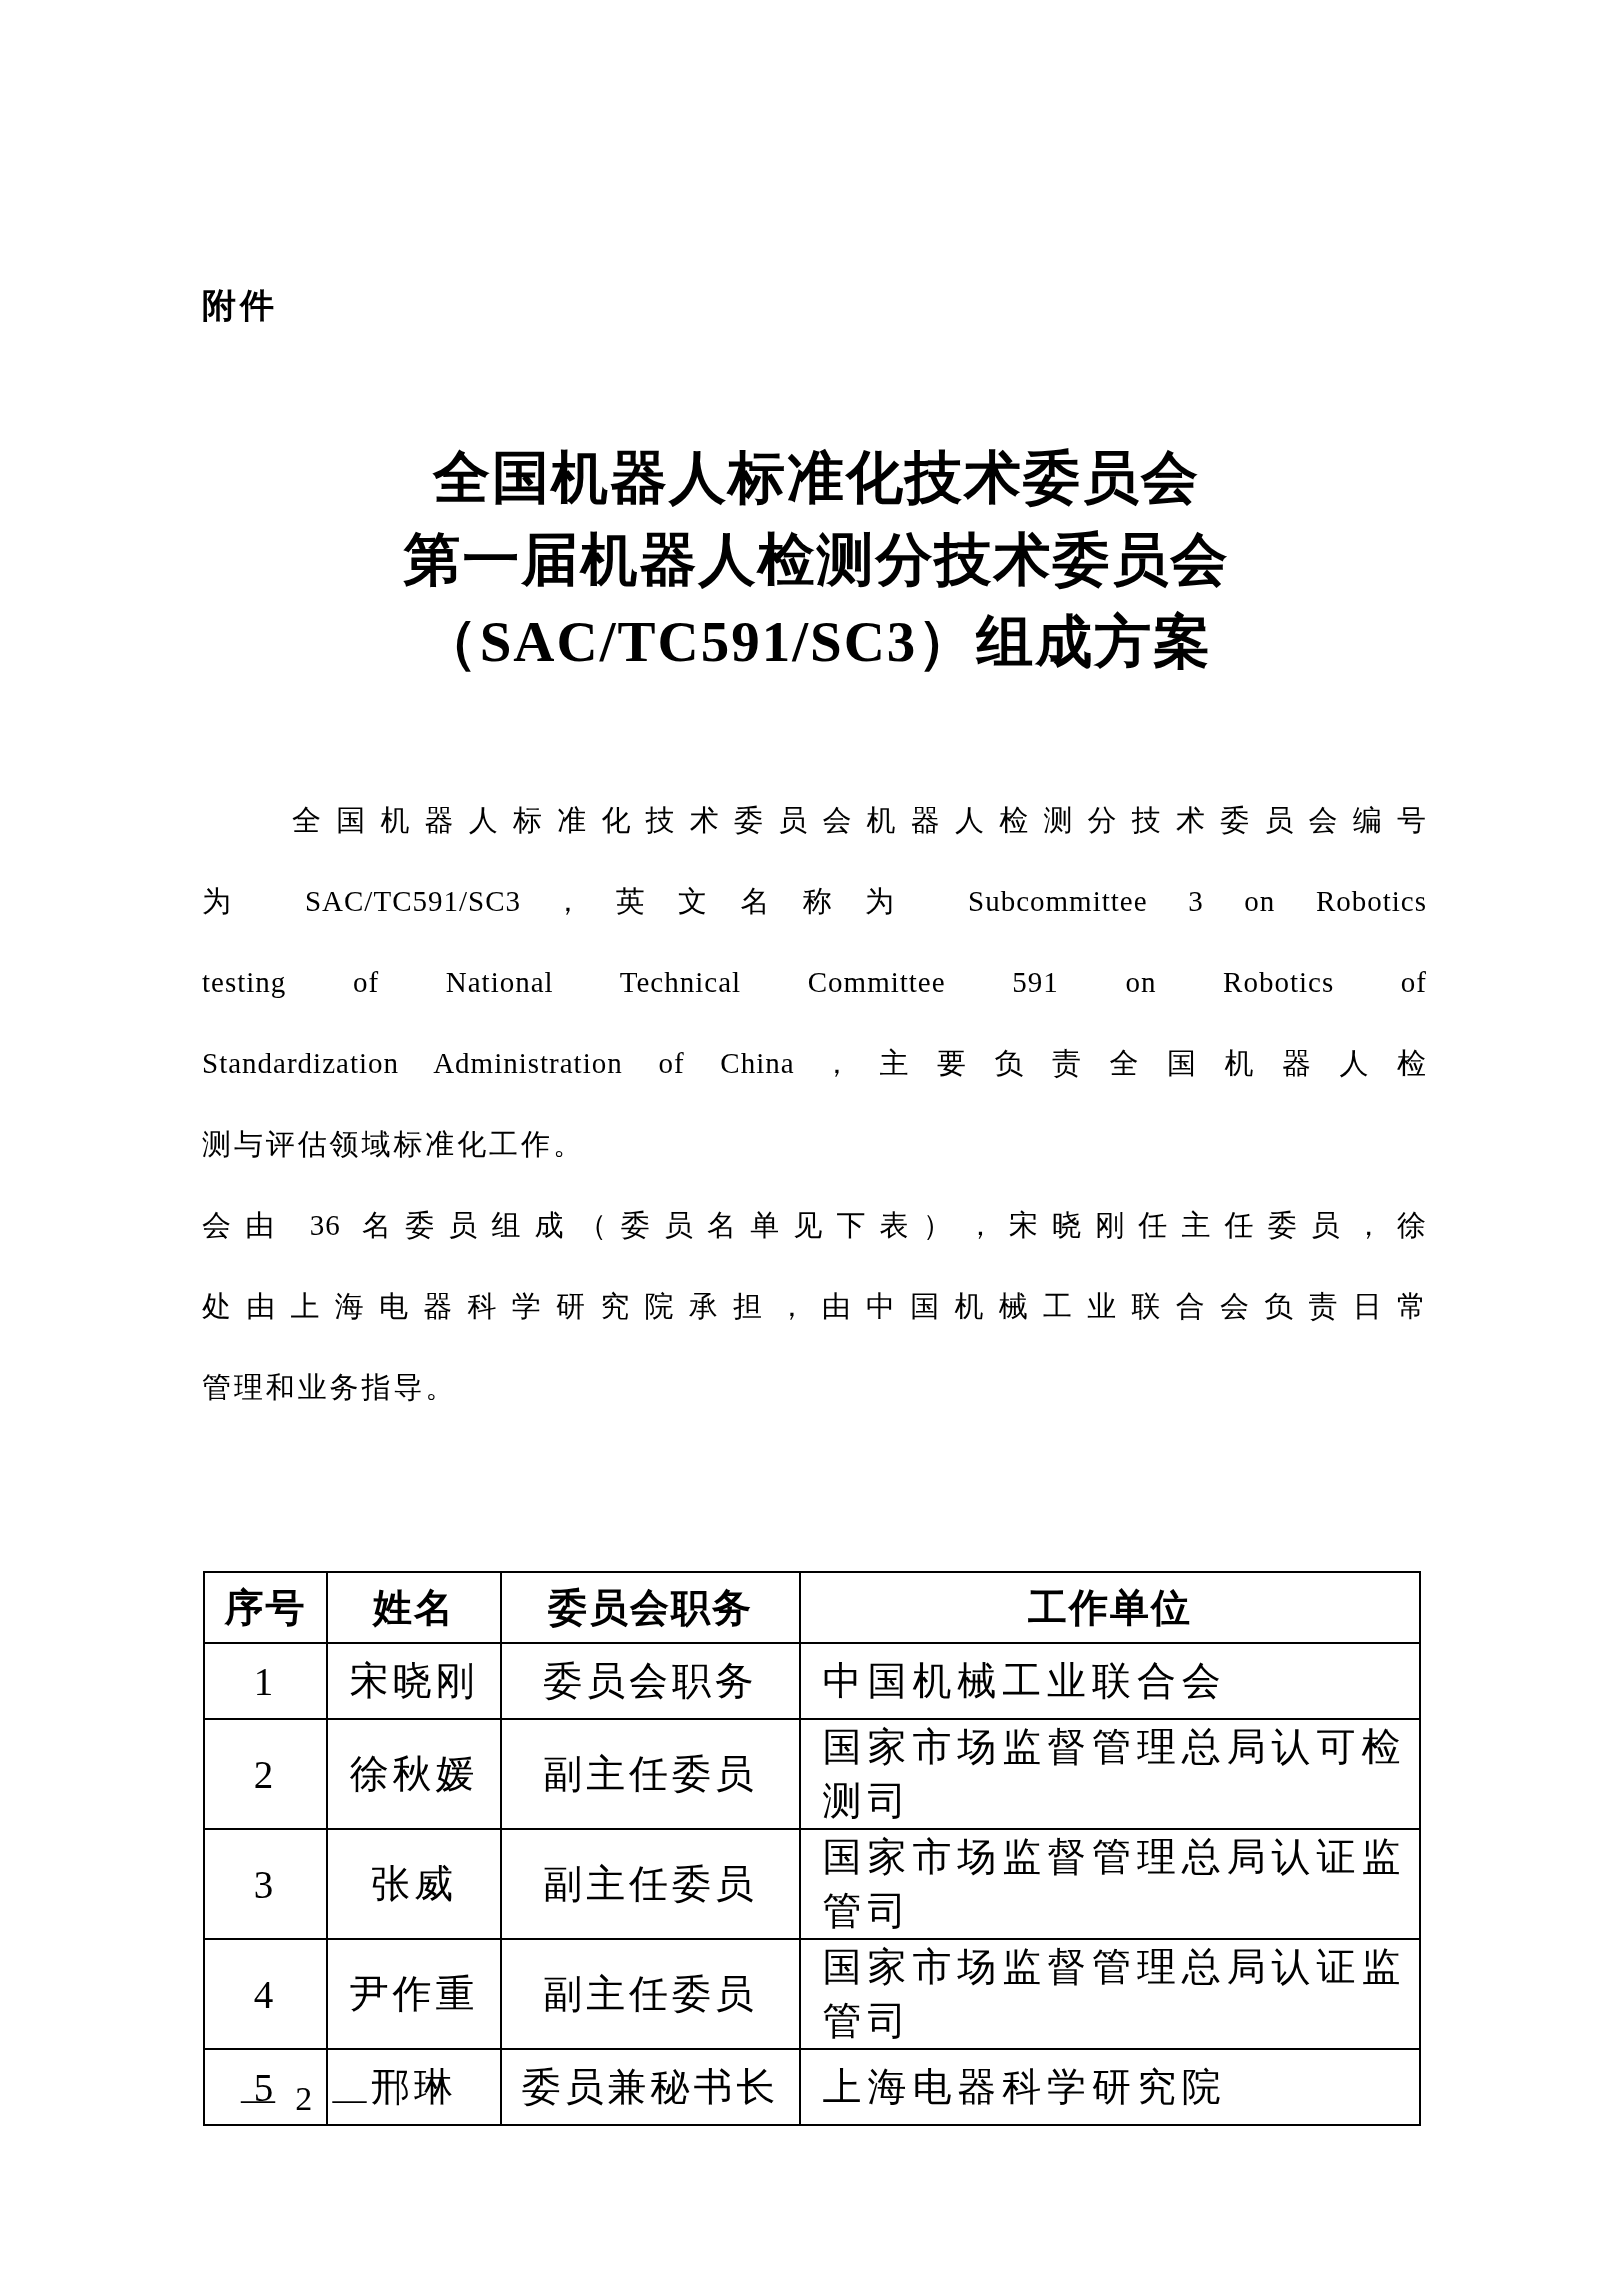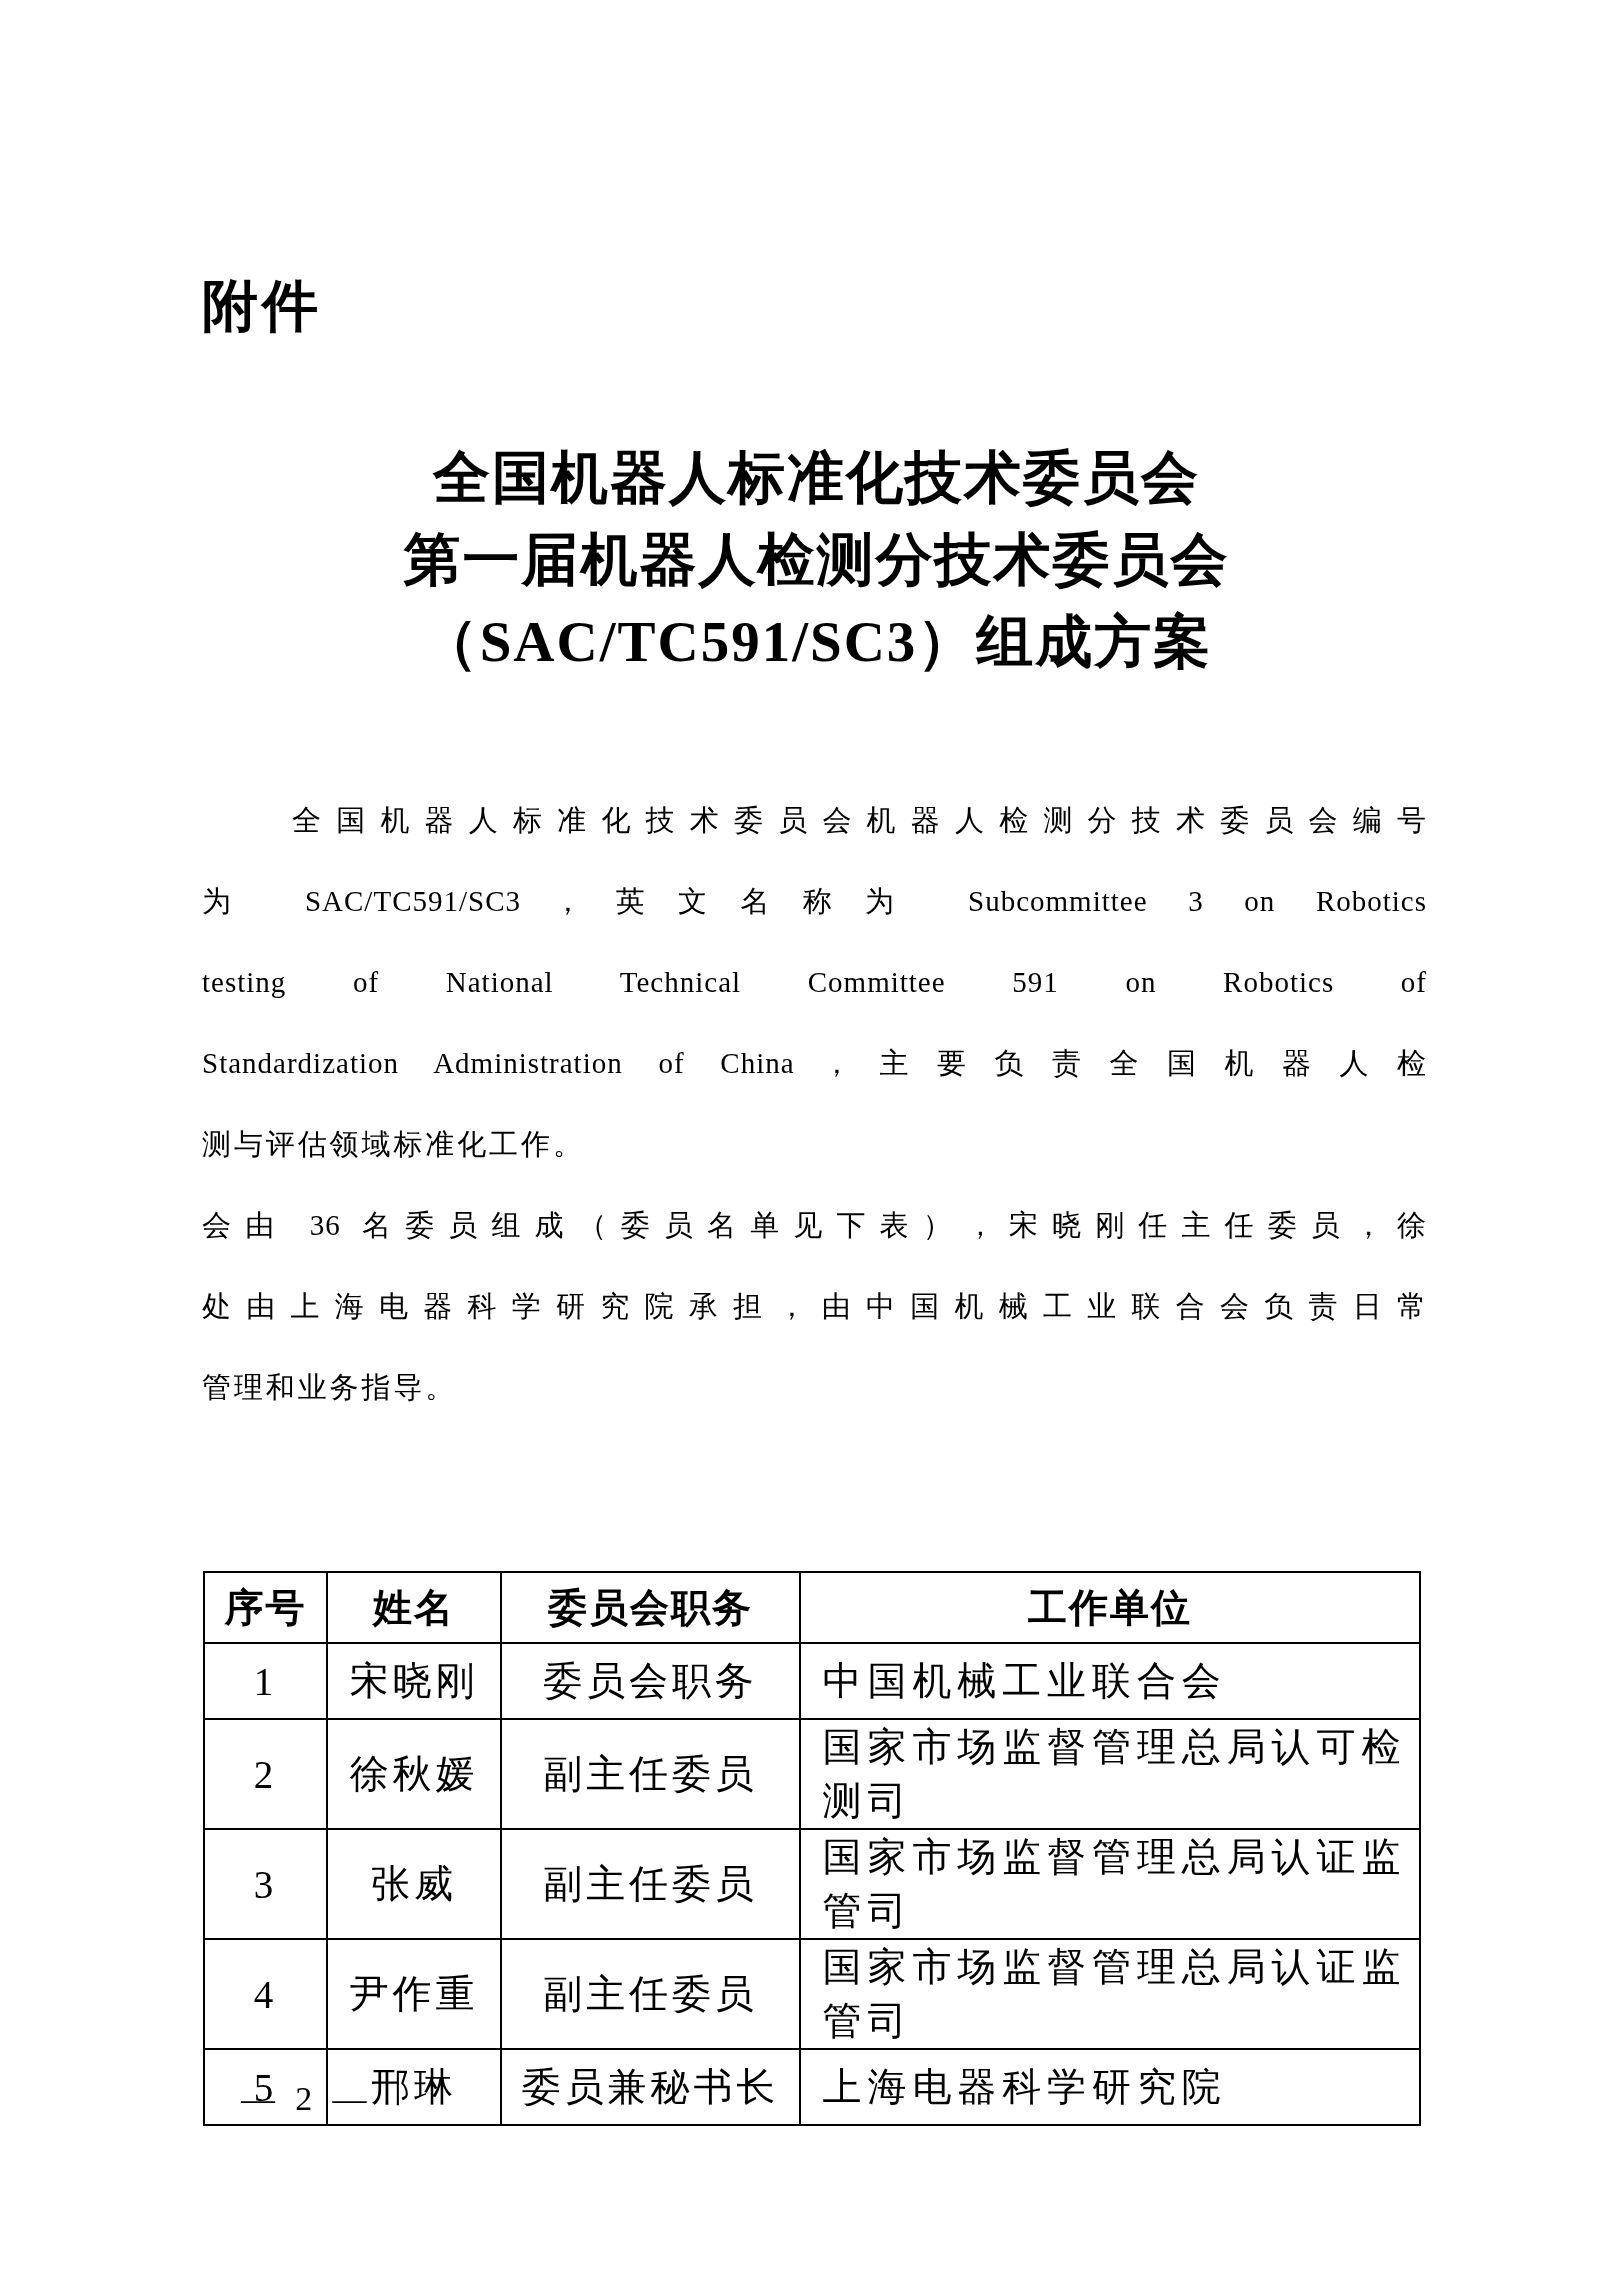--- a/index.html
+++ b/index.html
@@ -15,21 +15,21 @@
     overflow: hidden;
     color: #000000;
     font-family: "Liberation Serif", "DejaVu Serif", serif;
   }
   .attachment-label {
     position: absolute;
     left: 202px;
     top: 282px;
     font-family: "Liberation Sans", "DejaVu Sans", sans-serif;
     font-weight: 600;
-    font-size: 56px;
+    font-size: 34px;
     line-height: 47px;
     letter-spacing: 3.9px;
   }
   .title-block {
     position: absolute;
     left: 6px;
     top: 437px;
     width: 1621px;
     text-align: center;
   }

